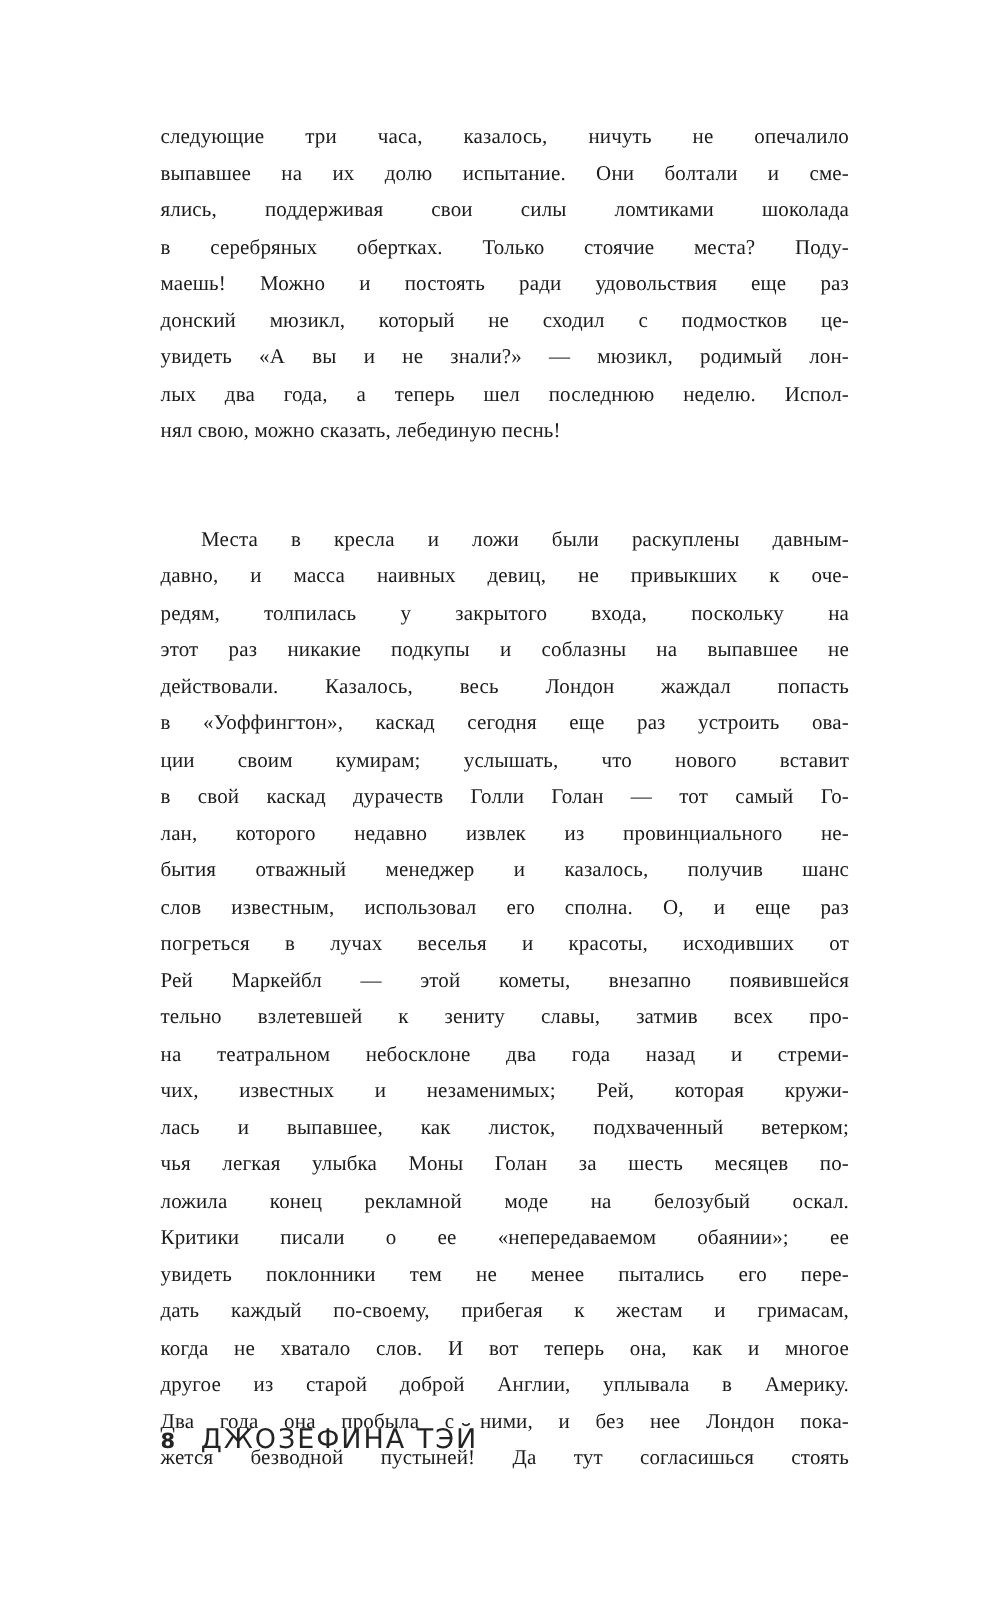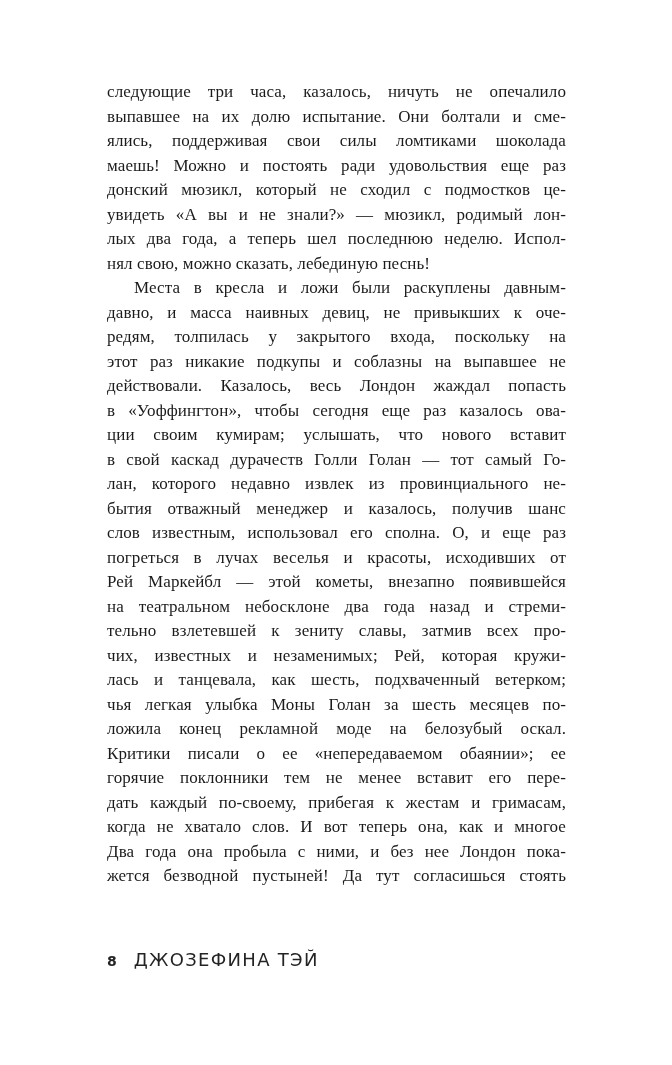--- a/index.html
+++ b/index.html
@@ -18,28 +18,28 @@
     background: #ffffff;
   }
   .text-block {
     position: absolute;
     left: 107px;
     top: 80px;
     width: 459px;
   }
   .paragraph { margin: 0; }
   .line {
-    font-size: 17px;
+    font-size: 14px;
     line-height: 24.5px;
     text-align: justify;
     text-align-last: justify;
     letter-spacing: 0.1px;
   }
   .line.line-last { text-align-last: left; }
-  .line.line-indent { text-indent: 27px; }
+  .line.line-indent { text-indent: 27px; margin-top: 48px; }
   .footer {
     position: absolute;
     left: 107px;
     top: 949px;
     display: flex;
     align-items: baseline;
     gap: 17px;
     font-family: "DejaVu Sans", "Liberation Sans", sans-serif;
     color: #242424;
   }
@@ -55,50 +55,52 @@
 </head>
 <body>
 
 <div class="page">
 
   <div class="text-block">
     <div class="paragraph">
         <div class="line">следующие три часа, казалось, ничуть не опечалило</div>
         <div class="line">выпавшее на их долю испытание. Они болтали и сме-</div>
         <div class="line">ялись, поддерживая свои силы ломтиками шоколада</div>
+        <div class="line">в серебряных обертках. Только стоячие места? Поду-</div>
         <div class="line">маешь! Можно и постоять ради удовольствия еще раз</div>
         <div class="line">донский мюзикл, который не сходил с подмостков це-</div>
         <div class="line">увидеть «А вы и не знали?» — мюзикл, родимый лон-</div>
         <div class="line">лых два года, а теперь шел последнюю неделю. Испол-</div>
         <div class="line line-last">нял свою, можно сказать, лебединую песнь!</div>
       </div>
     <div class="paragraph">
         <div class="line line-indent">Места в кресла и ложи были раскуплены давным-</div>
         <div class="line">давно, и масса наивных девиц, не привыкших к оче-</div>
         <div class="line">редям, толпилась у закрытого входа, поскольку на</div>
         <div class="line">этот раз никакие подкупы и соблазны на выпавшее не</div>
         <div class="line">действовали. Казалось, весь Лондон жаждал попасть</div>
-        <div class="line">в «Уоффингтон», чтобы сегодня еще раз казалось ова-</div>
+        <div class="line">в «Уоффингтон», каскад сегодня еще раз устроить ова-</div>
         <div class="line">ции своим кумирам; услышать, что нового вставит</div>
         <div class="line">в свой каскад дурачеств Голли Голан — тот самый Го-</div>
         <div class="line">лан, которого недавно извлек из провинциального не-</div>
         <div class="line">бытия отважный менеджер и казалось, получив шанс</div>
         <div class="line">слов известным, использовал его сполна. О, и еще раз</div>
         <div class="line">погреться в лучах веселья и красоты, исходивших от</div>
         <div class="line">Рей Маркейбл — этой кометы, внезапно появившейся</div>
+        <div class="line">тельно взлетевшей к зениту славы, затмив всех про-</div>
         <div class="line">на театральном небосклоне два года назад и стреми-</div>
-        <div class="line">тельно взлетевшей к зениту славы, затмив всех про-</div>
         <div class="line">чих, известных и незаменимых; Рей, которая кружи-</div>
-        <div class="line">лась и танцевала, как шесть, подхваченный ветерком;</div>
+        <div class="line">лась и выпавшее, как листок, подхваченный ветерком;</div>
         <div class="line">чья легкая улыбка Моны Голан за шесть месяцев по-</div>
         <div class="line">ложила конец рекламной моде на белозубый оскал.</div>
         <div class="line">Критики писали о ее «непередаваемом обаянии»; ее</div>
-        <div class="line">горячие поклонники тем не менее вставит его пере-</div>
+        <div class="line">увидеть поклонники тем не менее пытались его пере-</div>
         <div class="line">дать каждый по-своему, прибегая к жестам и гримасам,</div>
         <div class="line">когда не хватало слов. И вот теперь она, как и многое</div>
+        <div class="line">другое из старой доброй Англии, уплывала в Америку.</div>
         <div class="line">Два года она пробыла с ними, и без нее Лондон пока-</div>
         <div class="line">жется безводной пустыней! Да тут согласишься стоять</div>
       </div>
   </div>
 
   <div class="footer">
     <span class="page-num">8</span>
     <span class="author">ДЖОЗЕФИНА ТЭЙ</span>
   </div>
 

